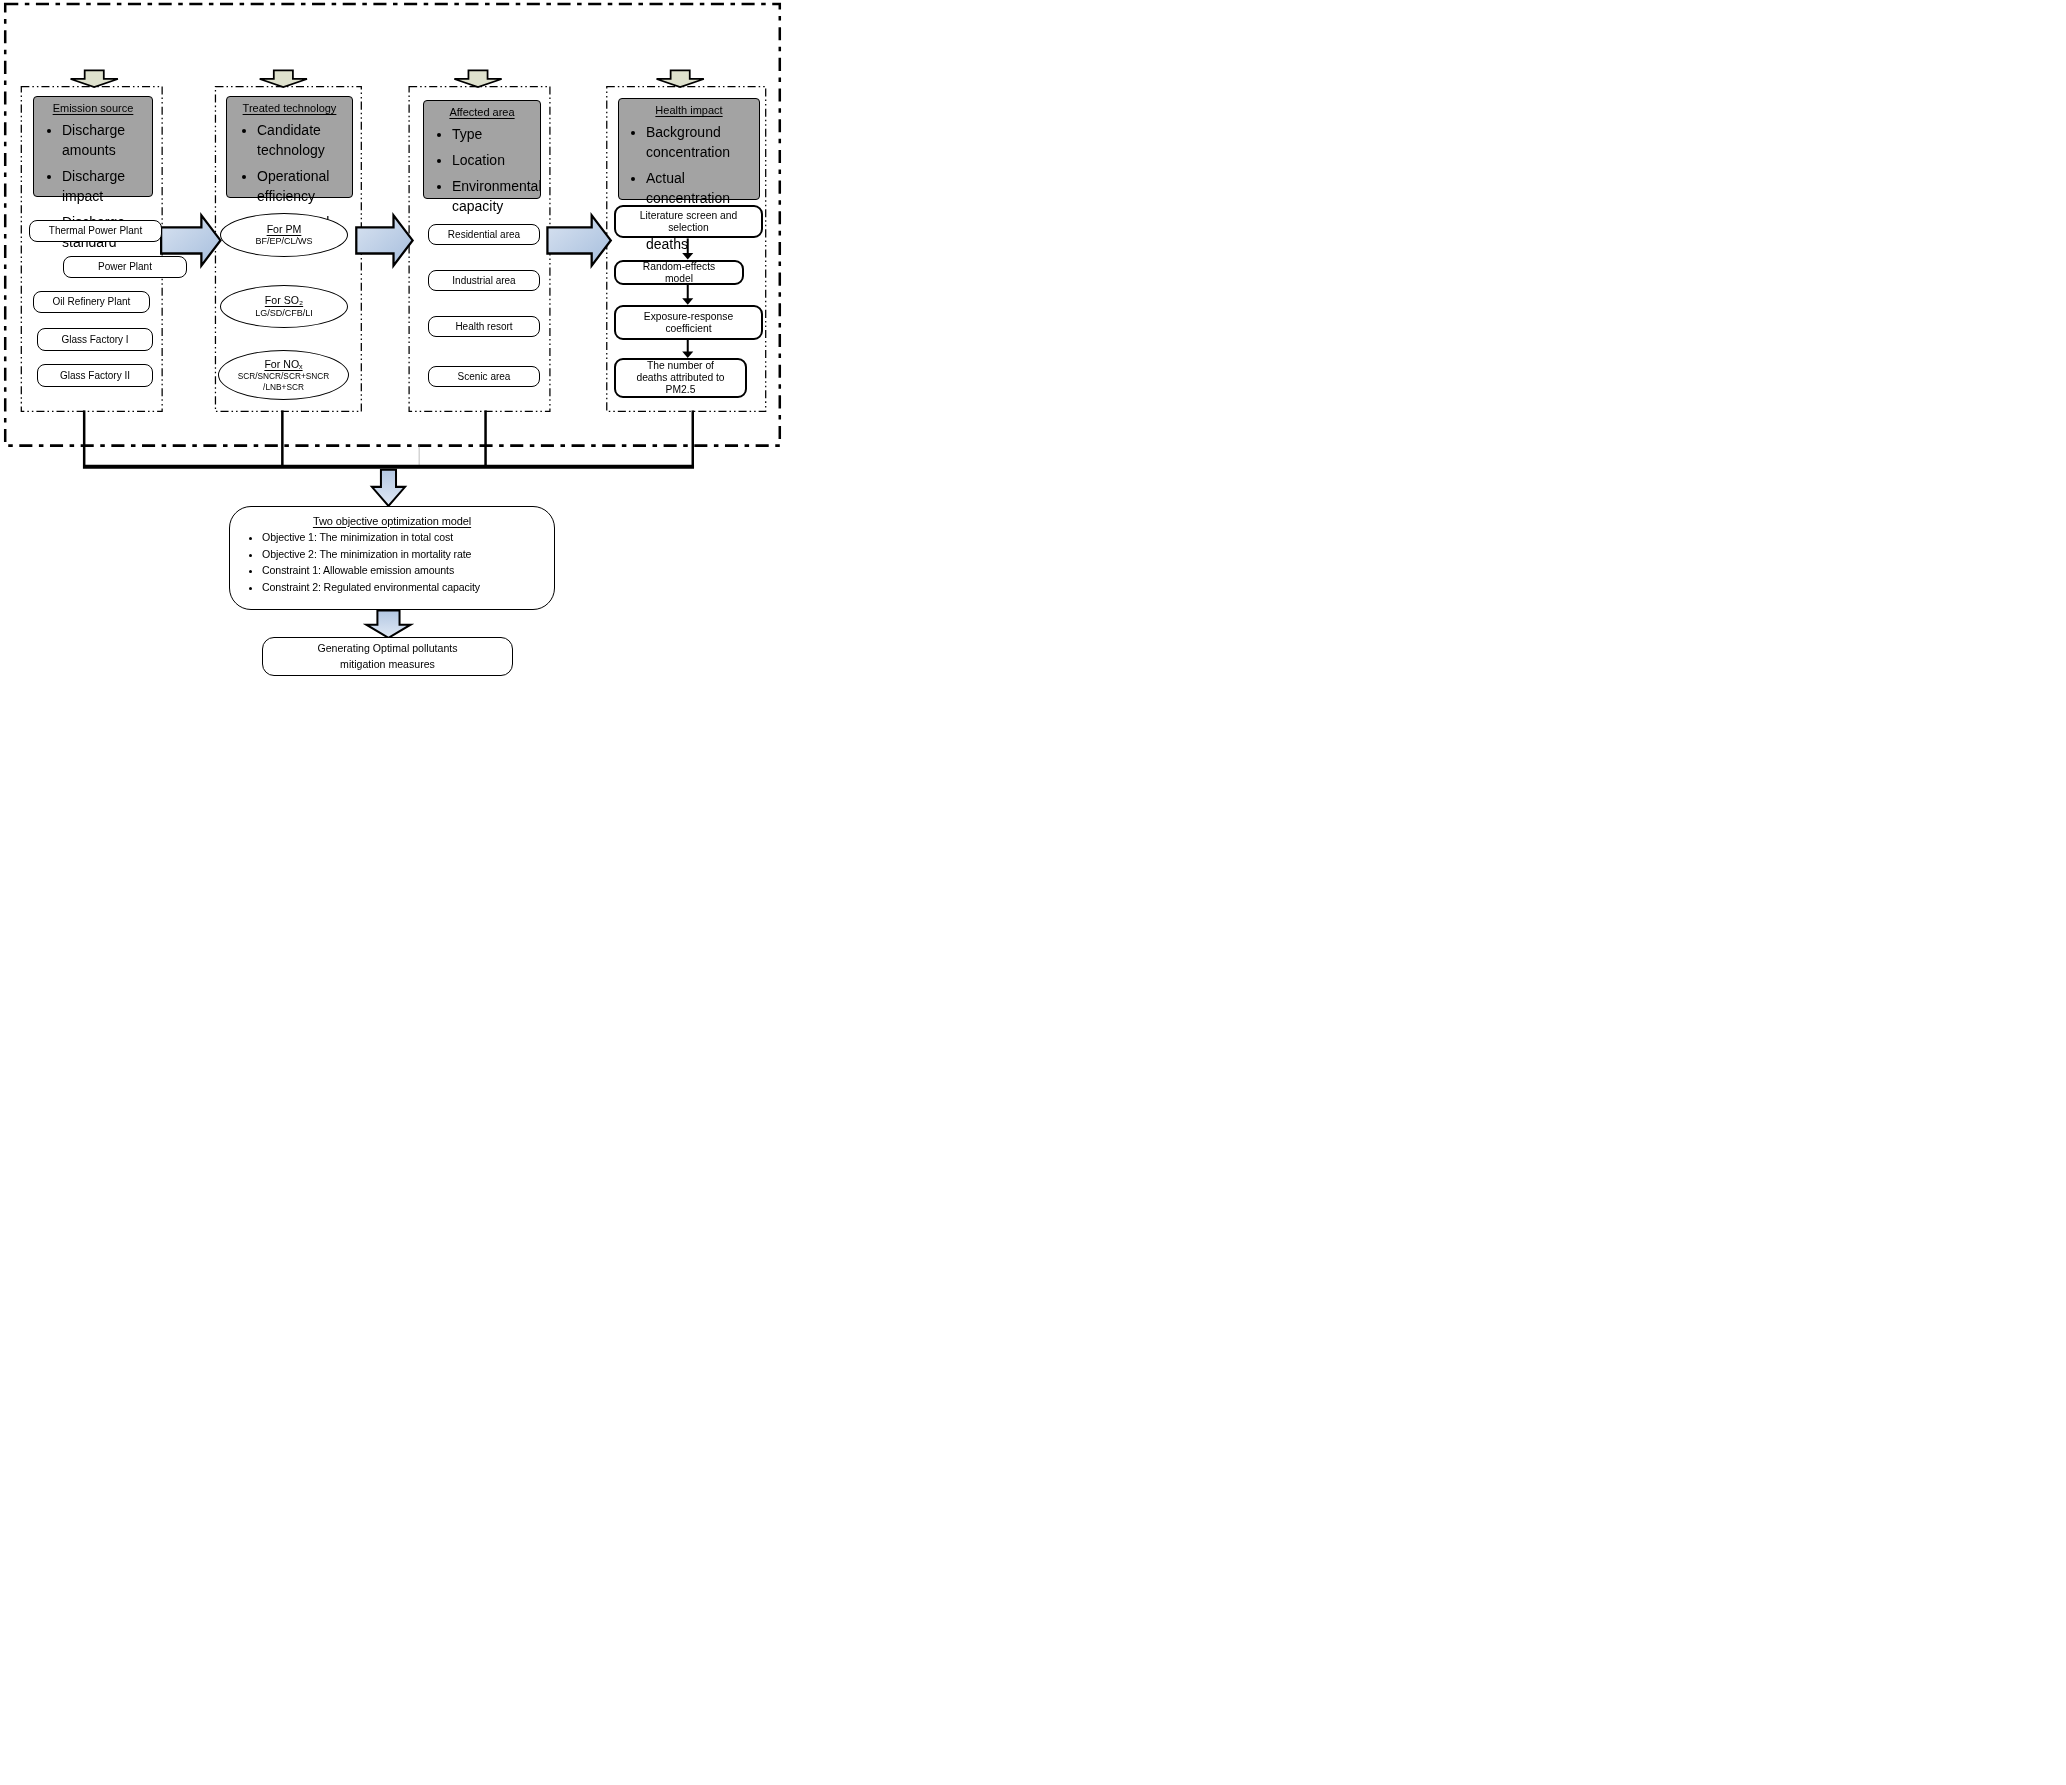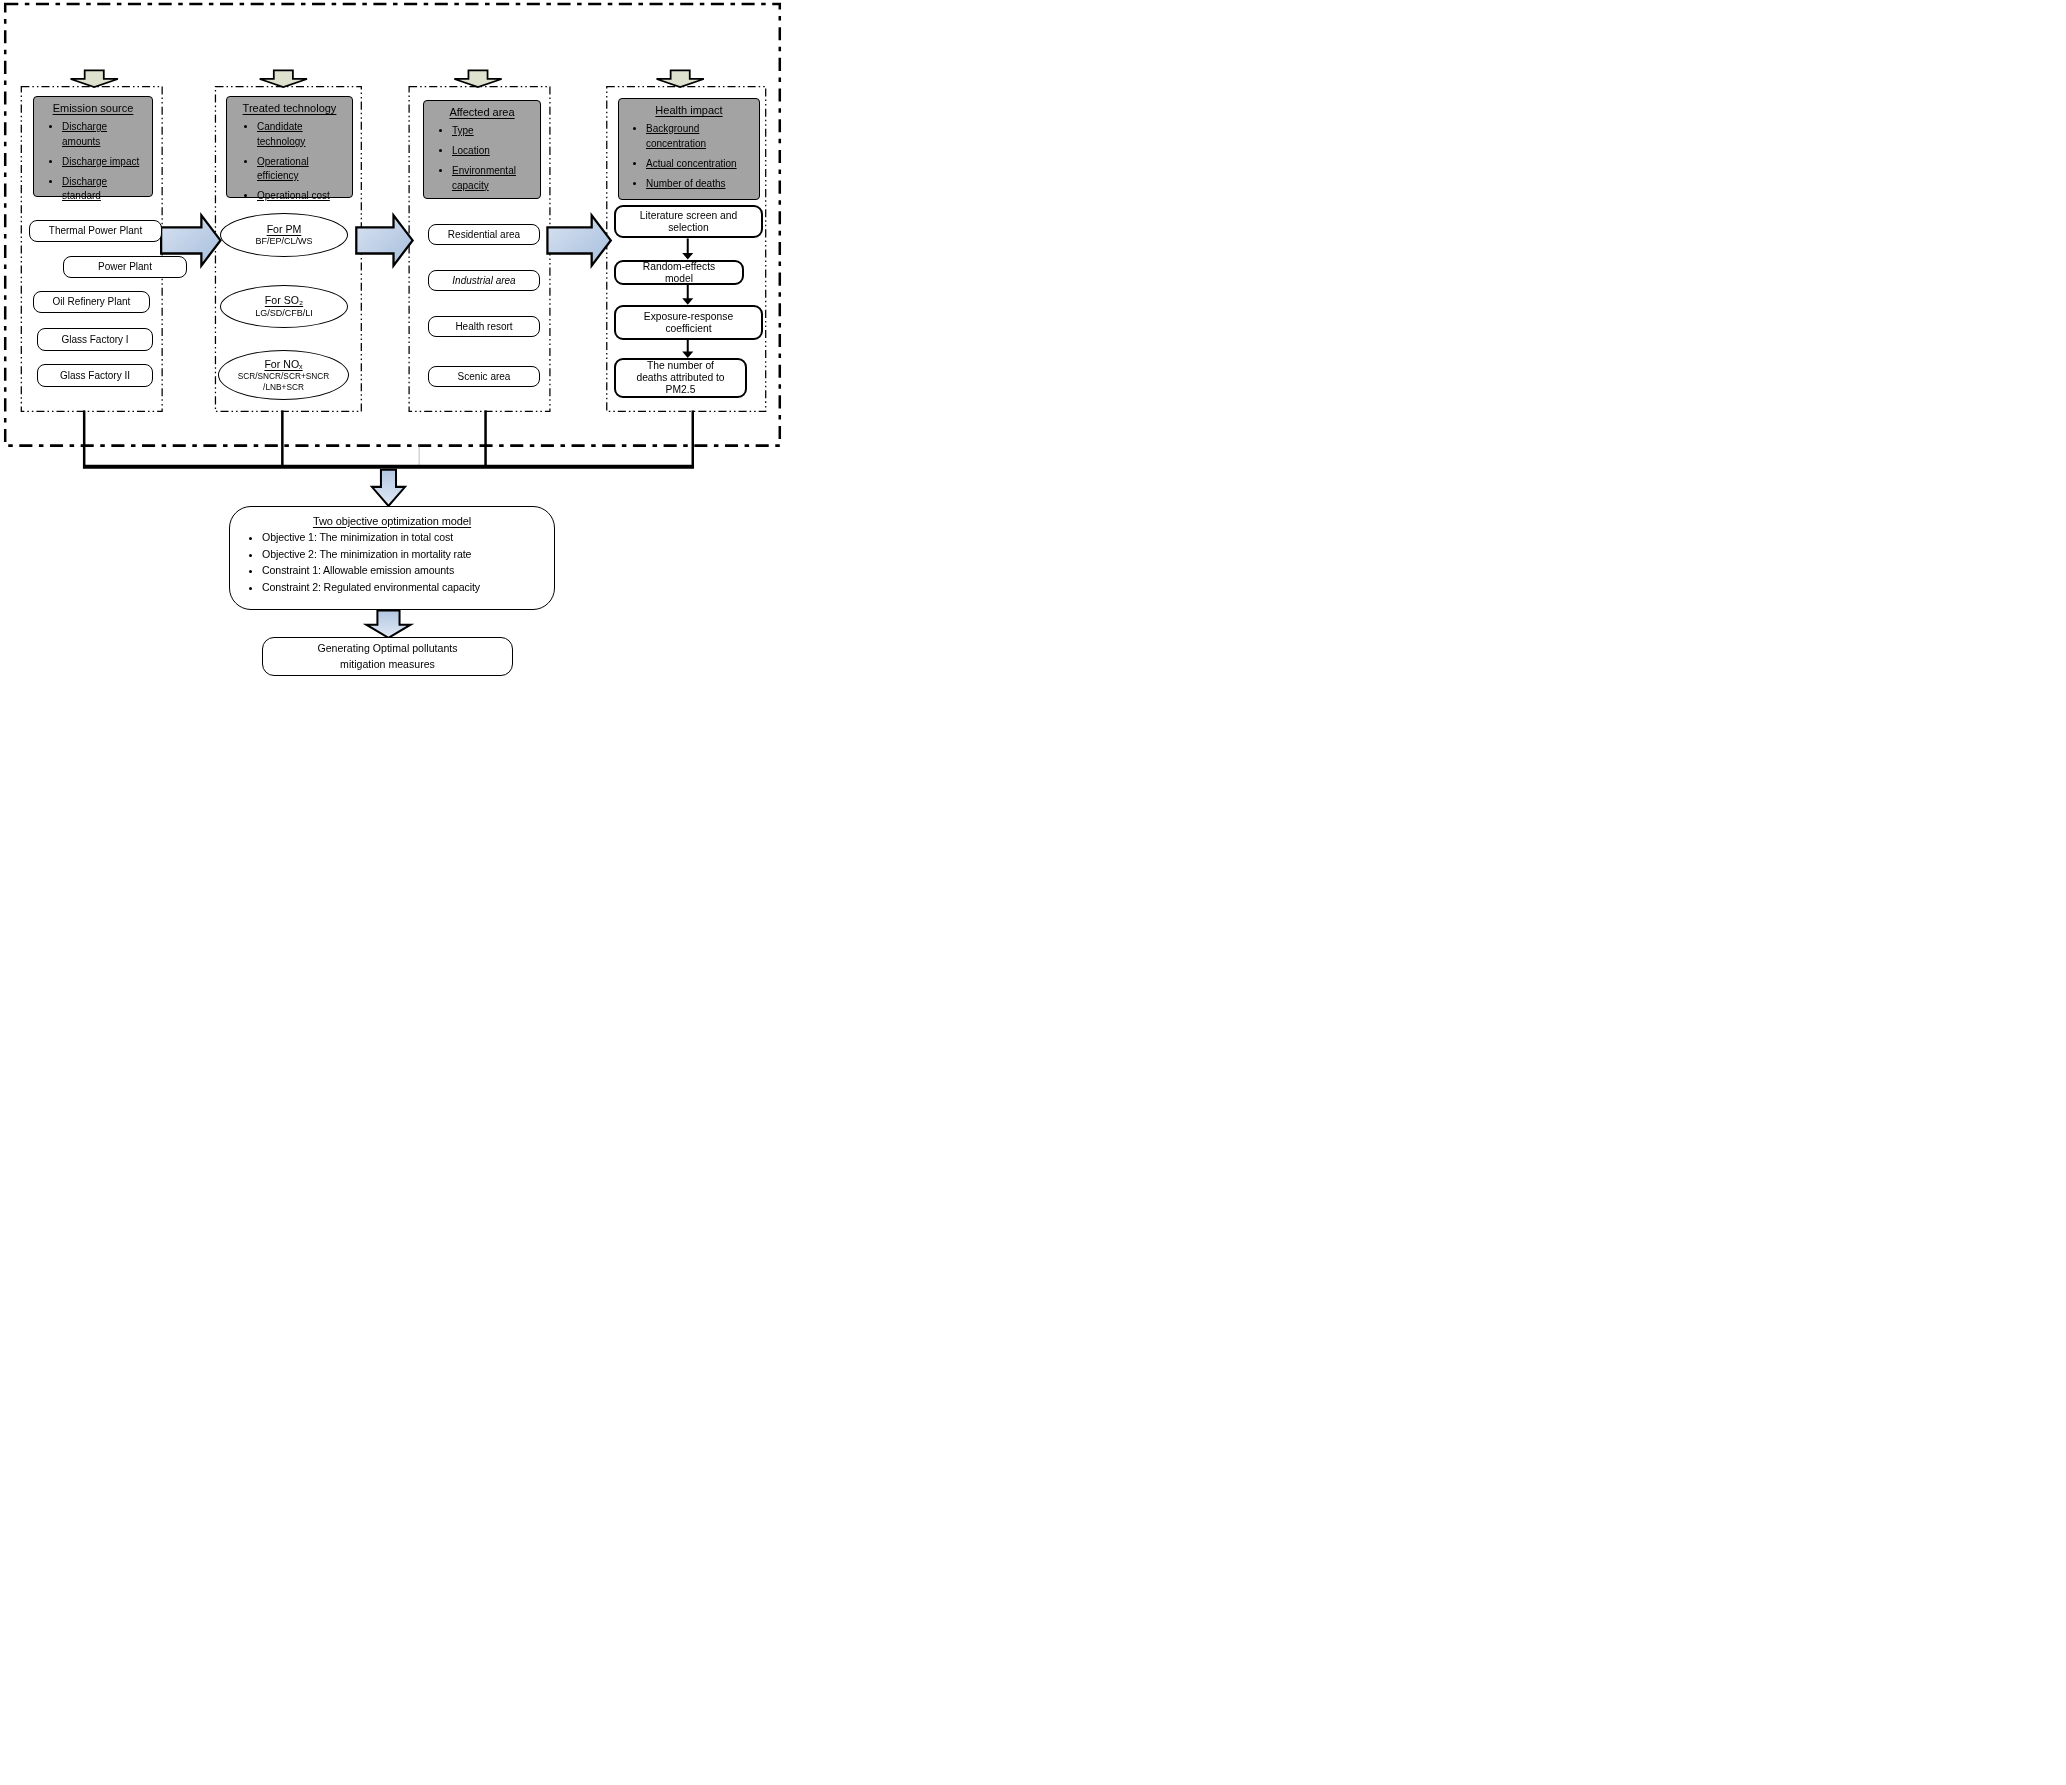--- a/index.html
+++ b/index.html
@@ -16,21 +16,21 @@
     display:flex;flex-direction:column;align-items:center;justify-content:center;
     font-size:10.8px;line-height:1.55;letter-spacing:-0.1px;text-align:center;
   }
   .colhdr{
     border:1.5px solid #000;border-radius:4px;background:#a3a3a3;
   }
   .colhdr .t{
     text-align:center;font-size:11px;margin-top:5px;
     text-decoration:underline;text-decoration-thickness:1px;text-underline-offset:2px;
   }
-  .colhdr ul{margin:6px 0 0 0;font-size:10px;line-height:1.45;text-decoration:underline;}
+  .colhdr ul{margin:6px 0 0 0;font-size:14px;line-height:1.45;}
   .colhdr li{margin-bottom:5.5px;}
   .node{
     border:1.5px solid #000;border-radius:8px;background:#fff;
     display:flex;align-items:center;justify-content:center;
     font-size:10px;text-align:center;line-height:1.15;
   }
   .step{border-width:2px;border-radius:9px;font-size:10.3px;padding:0 20px;}
   .ellipse{
     border:1.8px solid #000;border-radius:50%;background:#fff;
     display:flex;flex-direction:column;align-items:center;justify-content:center;
@@ -161,21 +161,21 @@
 
   <div class="abs colhdr" style="left:423px;top:100px;width:118px;height:99px;">
     <div class="t">Affected area</div>
     <ul class="ul-area">
       <li>Type</li>
       <li>Location</li>
       <li>Environmental capacity</li>
     </ul>
   </div>
   <div class="abs node" style="left:428px;top:224px;width:112px;height:21px;">Residential area</div>
-  <div class="abs node" style="left:428px;top:270px;width:112px;height:21px;font-style:italic;">Industrial area</div>
+  <div class="abs node" style="left:428px;top:270px;width:112px;height:21px;">Industrial area</div>
   <div class="abs node" style="left:428px;top:316px;width:112px;height:21px;">Health resort</div>
   <div class="abs node" style="left:428px;top:366px;width:112px;height:21px;">Scenic area</div>
 
   <div class="abs colhdr" style="left:618px;top:98px;width:142px;height:102px;">
     <div class="t">Health impact</div>
     <ul class="ul-health">
       <li>Background concentration</li>
       <li>Actual concentration</li>
       <li>Number of deaths</li>
     </ul>

